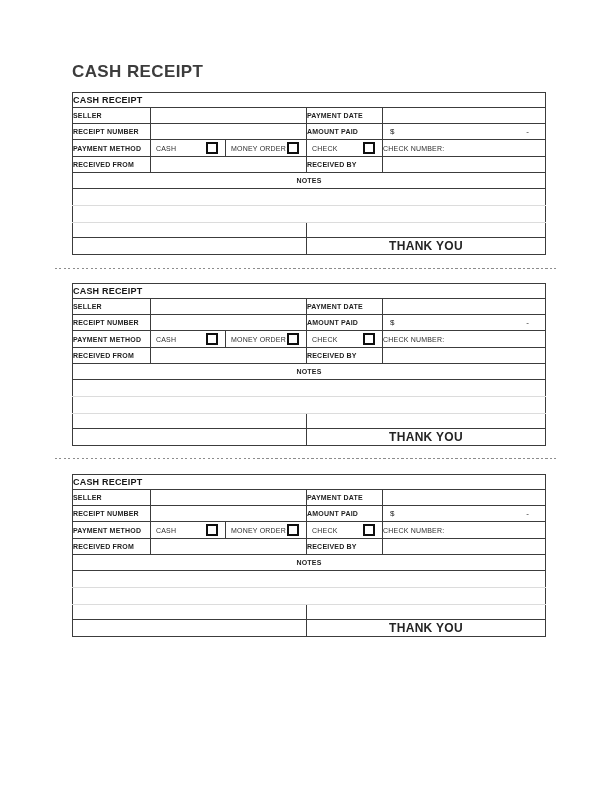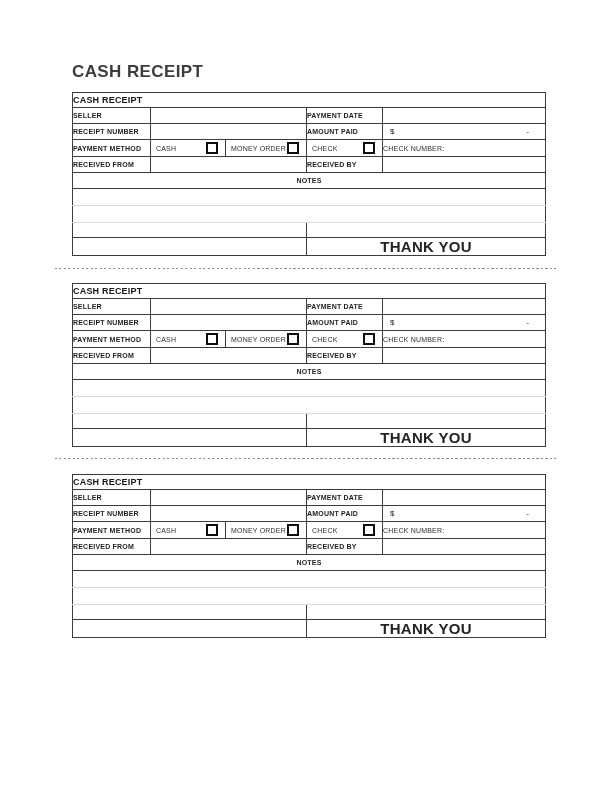--- a/index.html
+++ b/index.html
@@ -66,21 +66,21 @@
   td.b-light-l { border-left-color:#dcdcdc; }
   
   tr.note-line td { border-top:1px solid #dcdcdc; border-bottom:1px solid #dcdcdc; }
   td.note-l { border-top:1px solid #dcdcdc; border-bottom:1px solid #dcdcdc;
               border-left:1px solid #3c3c3c; border-right-style:none; }
   td.note-r { border-top:1px solid #dcdcdc; border-bottom:1px solid #3c3c3c;
               border-right:1px solid #3c3c3c; border-left-style:none; }
   td.foot-blank { border-top:1px solid #dcdcdc; border-left:1px solid #3c3c3c;
                   border-bottom:1px solid #3c3c3c; border-right:1px solid #3c3c3c; }
   td.thanks {
-    border:1px solid #3c3c3c; font-size:15px; font-weight:700; text-align:center;
+    border:1px solid #3c3c3c; font-size:12px; font-weight:700; text-align:center;
     color:#242424; letter-spacing:0.3px;
   }
 </style>
 </head>
 <body>
 
 <div class="page">
   <div class="doc-title">CASH RECEIPT</div>
 
   <div class="receipt-slot slot-1">

